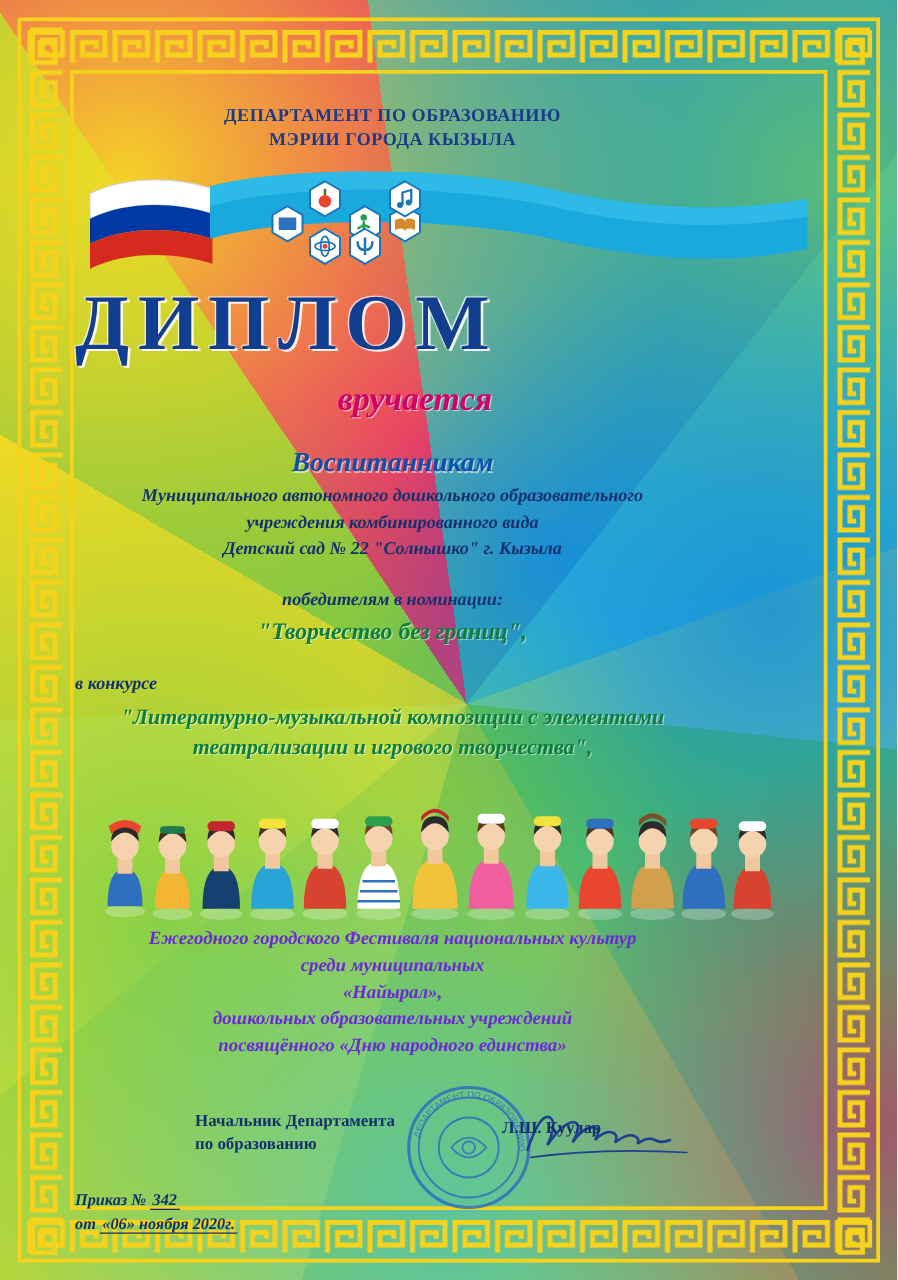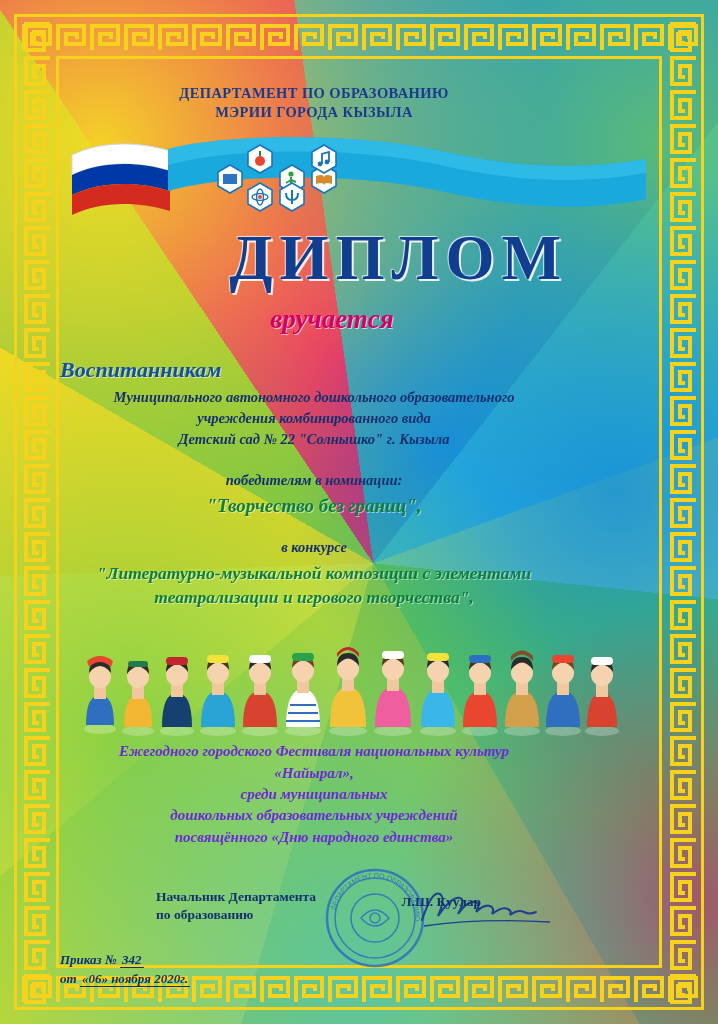--- a/index.html
+++ b/index.html
@@ -54,49 +54,49 @@
 
   
   .content{position:absolute;left:60px;top:62px;width:508px;height:900px;}
   .dept{
     text-align:center;color:#1b3a8c;font-weight:bold;font-size:14.5px;
     letter-spacing:.4px;line-height:1.28;margin-top:22px;
     font-family:"Liberation Serif",serif;
   }
   .flag-wrap{position:relative;height:108px;margin-top:4px;}
   .title{
-    text-align:right;font-family:"Liberation Serif",serif;font-weight:bold;
+    text-align:left;font-family:"Liberation Serif",serif;font-weight:bold;
     font-size:63px;letter-spacing:7px;color:#123e8f;
     text-shadow:0 0 2px #fff, 2px 2px 0 rgba(255,255,255,.85), -1px -1px 0 rgba(255,255,255,.6);
     line-height:1;margin-top:-6px;
   }
   .vruch{
     text-align:center;color:#d4006a;font-size:27px;font-style:italic;font-weight:bold;
     font-family:"Liberation Serif",serif;margin-top:14px;
     text-shadow:1px 1px 0 rgba(255,255,255,.6);
     padding-left:36px;
   }
   .recip{
-    text-align:left;color:#0f4fa8;font-size:22px;font-style:italic;font-weight:bold;
+    text-align:center;color:#0f4fa8;font-size:22px;font-style:italic;font-weight:bold;
     margin-top:22px;text-shadow:1px 1px 0 rgba(255,255,255,.55);
   }
   .org{
     text-align:center;color:#14306e;font-size:14.5px;font-weight:bold;font-style:italic;
     line-height:1.45;margin-top:4px;
   }
   .nom-lead{
     text-align:center;color:#14306e;font-size:14.5px;font-weight:bold;font-style:italic;
     margin-top:22px;
   }
   .nom-name{
     text-align:center;color:#0f7d3f;font-size:19px;font-weight:bold;font-style:italic;
     margin-top:6px;text-shadow:1px 1px 0 rgba(255,255,255,.5);
   }
   .konk-lead{
-    text-align:center;color:#14306e;font-size:14.5px;font-weight:bold;font-style:italic;
+    color:#14306e;font-size:14.5px;font-weight:bold;font-style:italic;
     margin-top:22px;
   }
   .konk-name{
     text-align:center;color:#0f7d3f;font-size:17.5px;font-weight:bold;font-style:italic;
     line-height:1.35;margin-top:6px;text-shadow:1px 1px 0 rgba(255,255,255,.5);
   }
   .dolls{height:118px;margin-top:12px;position:relative;}
   .festival{
     text-align:center;color:#6d28d9;font-size:15px;font-weight:bold;font-style:italic;
     line-height:1.42;margin-top:2px;
@@ -342,22 +342,22 @@
           <rect x="536" y="60" width="12" height="16" fill="#f1c79e"></rect>
           <circle cx="542" cy="54" r="11" fill="#f6d3af"></circle>
           <path d="M531 51 q11 -15 22 0 q0 -13 -11 -13 q-11 0 -11 13Z" fill="#2b2b2b"></path>
           <rect x="531" y="36" width="22" height="8" rx="4" fill="#ffffff"></rect>
         </g>
       </svg>
     </div>
 
     <div class="festival">
       <div>Ежегодного городского Фестиваля национальных культур</div>
+      <div>среди муниципальных</div>
       <div>«Найырал»,</div>
-      <div>среди муниципальных</div>
       <div>дошкольных образовательных учреждений</div>
       <div>посвящённого «Дню народного единства»</div>
     </div>
 
     <div class="signature-row">
       <div class="sig-left">
         <div>Начальник  Департамента</div>
         <div>по образованию</div>
       </div>
 

